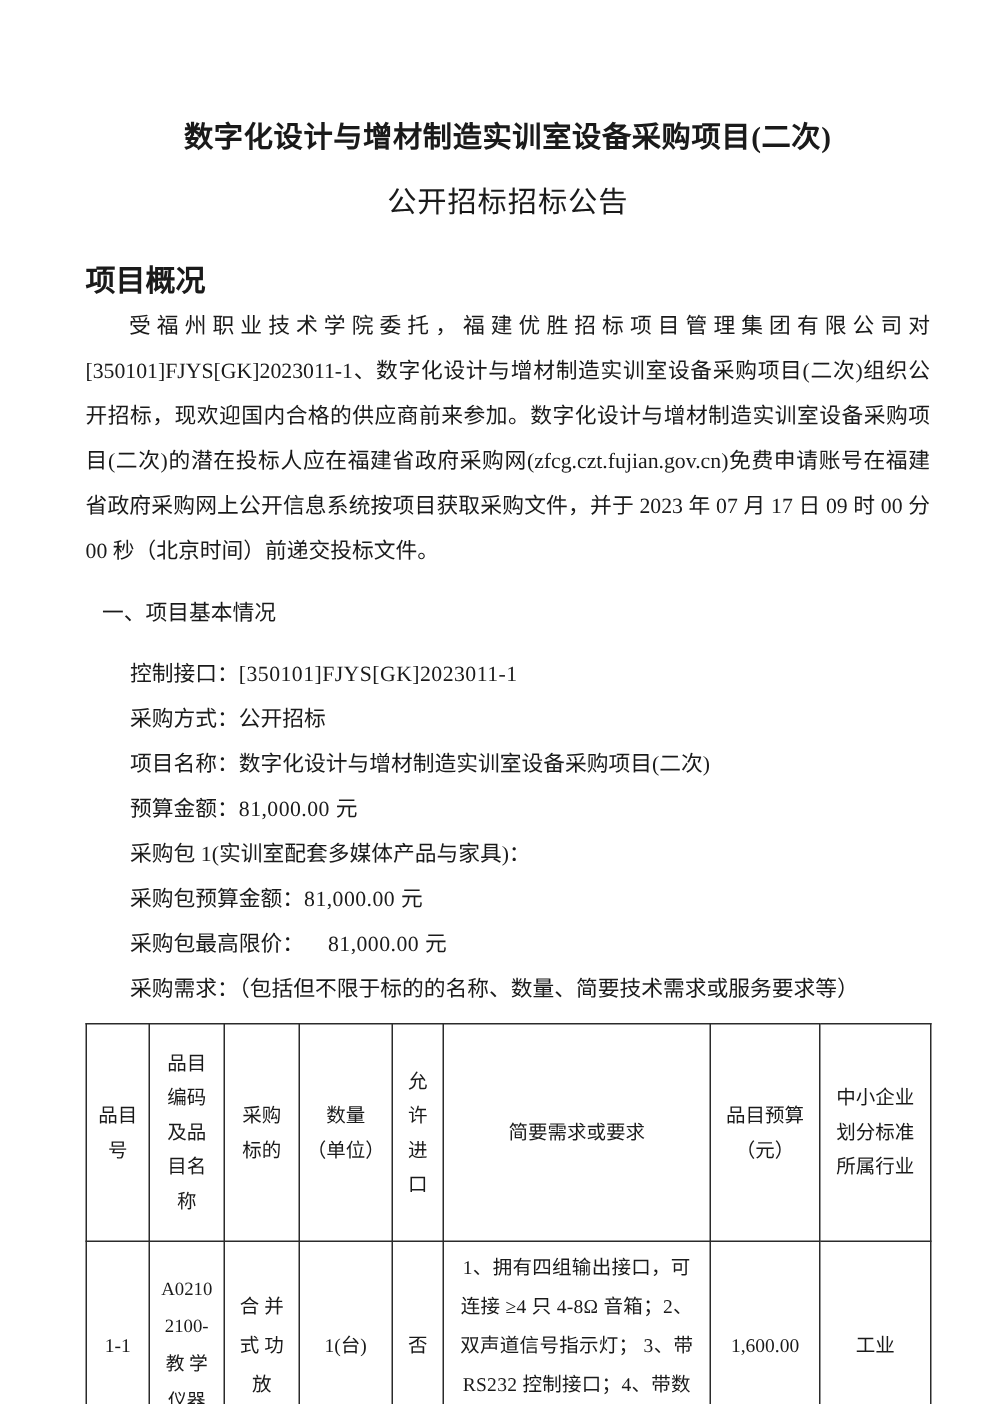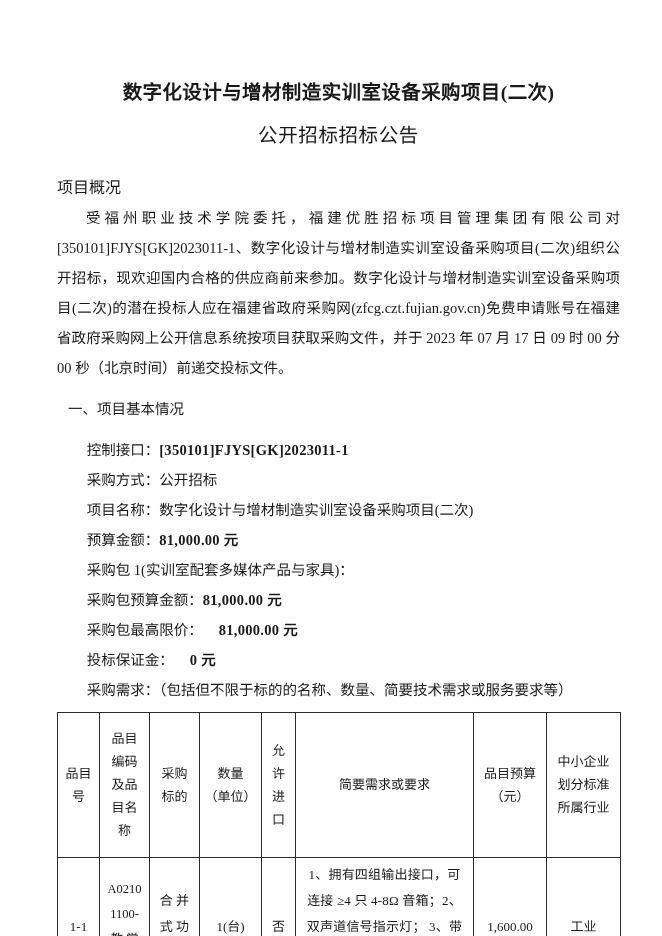--- a/index.html
+++ b/index.html
@@ -44,23 +44,24 @@
     font-size: 19.5px;
     font-weight: normal;
     text-align: center;
     letter-spacing: 0.6px;
     line-height: 1.5;
     margin: 0 0 22px 0;
   }
 
   
   .sec-label {
-    font-size: 16px;
-    line-height: 30px;
-    margin: 0;
+    font-size: 20px;
+    line-height: 30px;
+    margin: 0;
+    font-weight: bold;
   }
   .para {
     font-size: 14.5px;
     line-height: 30px;
     margin: 0;
     text-align: justify;
     text-justify: inter-ideograph;
     text-indent: 2em;
   }
   .sec-head {
@@ -74,21 +75,20 @@
     margin: 0;
     padding-left: 2.05em;
   }
   .field .gap {
     display: inline-block;
     width: 1.1em;
   }
   .mono-num {
     font-family: "Liberation Serif", "DejaVu Serif", serif;
     letter-spacing: 0.3px;
-    font-weight: bold;
   }
 
   
   .tbl-wrap {
     margin-top: 7px;
   }
   table.req-table {
     border-collapse: collapse;
     width: 563px;
     table-layout: fixed;
@@ -156,21 +156,20 @@
     <p class="field"><span>项目名称：</span><span>数字化设计与增材制造实训室设备采购项目(二次)</span></p>
 
     <p class="field"><span>预算金额：</span><span class="mono-num">81,000.00 元</span></p>
 
     <p class="field">采购包 1(实训室配套多媒体产品与家具)：</p>
 
     <p class="field"><span>采购包预算金额：</span><span class="mono-num">81,000.00 元</span></p>
 
     <p class="field"><span>采购包最高限价：</span><span class="gap"></span><span class="mono-num">81,000.00 元</span></p>
 
-    <p class="field"><span>投标保证金：</span><span class="gap"></span><span class="mono-num">0 元</span></p>
 
     <p class="field">采购需求：（包括但不限于标的的名称、数量、简要技术需求或服务要求等）</p>
 
     <div class="tbl-wrap">
       <table class="req-table">
         <colgroup>
           <col style="width:42px">
           <col style="width:50px">
           <col style="width:50px">
           <col style="width:62px">
@@ -218,21 +217,21 @@
               <span>划分标准</span><br>
               <span>所属行业</span>
             </th>
           </tr>
         </thead>
         <tbody>
           <tr>
             <td>1-1</td>
             <td class="td-code">
               <span>A0210</span><br>
-              <span>1100-</span><br>
+              <span>2100-</span><br>
               <span>教 学</span><br>
               <span>仪器</span>
             </td>
             <td class="td-target">
               <span>合 并</span><br>
               <span>式 功</span><br>
               <span>放</span>
             </td>
             <td class="nowrapnum">1(台)</td>
             <td>否</td>

